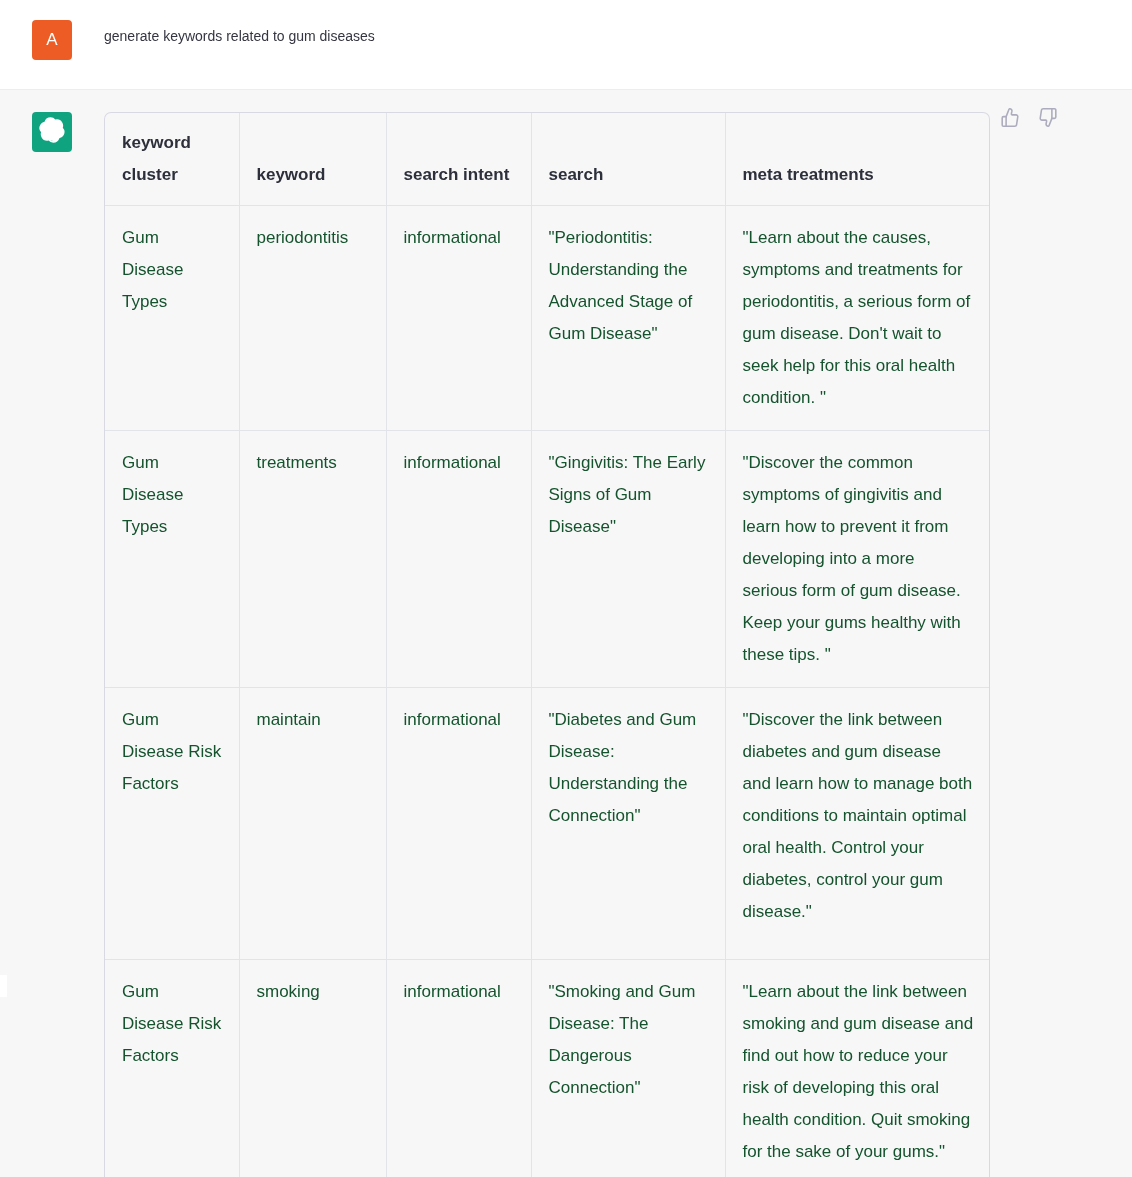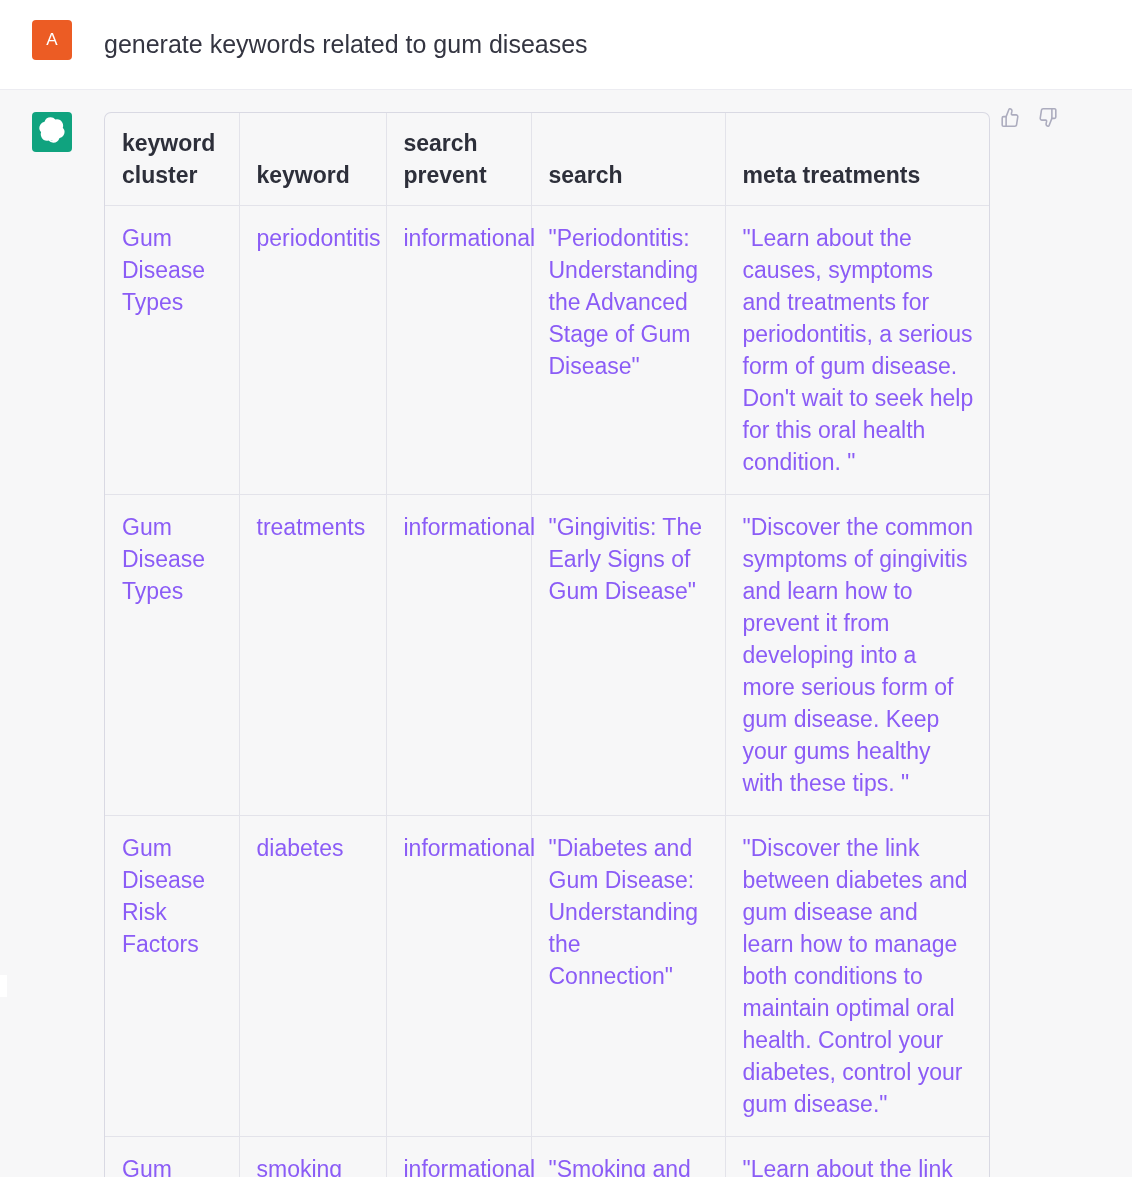--- a/index.html
+++ b/index.html
@@ -49,21 +49,21 @@
     color: #ffffff;
     font-size: 17px;
     font-weight: 400;
   }
 
   .avatar-assistant {
     background: #10a37f;
   }
 
   .user-text {
-    font-size: 25px;
+    font-size: 14px;
     color: #343541;
     line-height: 1.5;
     padding-top: 10px;
   }
 
   
   .assistant-turn {
     background: #f7f7f8;
     display: flex;
     align-items: flex-start;
@@ -92,39 +92,39 @@
     width: 100%;
     table-layout: fixed;
   }
 
   th, td {
     border-right: 1px solid #e3e3ea;
     border-bottom: 1px solid #e3e3ea;
     text-align: left;
     vertical-align: top;
     padding: 16px 17px 16px 17px;
-    font-size: 23px;
+    font-size: 17px;
     line-height: 32px;
     font-weight: 400;
   }
 
   th:last-child, td:last-child { border-right: none; }
 
   th {
     color: #2d2f3a;
     font-weight: 700;
     padding-top: 14px;
     padding-bottom: 14px;
     height: 80px;
     vertical-align: bottom;
   }
 
   th.wrap-head { vertical-align: top; }
 
-  td { color: #8b5cf6; }
+  td { color: #14532d; }
 
   col.c-cluster { width: 134px; }
   col.c-keyword { width: 147px; }
   col.c-intent  { width: 145px; }
   col.c-title   { width: 194px; }
   col.c-meta    { width: 266px; }
 
   tr.r1 td { height: 200px; }
   tr.r2 td { height: 243px; }
   tr.r3 td { height: 272px; }
@@ -189,21 +189,21 @@
           <col class="c-cluster">
             <col class="c-keyword">
             <col class="c-intent">
             <col class="c-title">
             <col class="c-meta">
         </colgroup>
         <thead>
           <tr>
             <th class="wrap-head">keyword cluster</th>
             <th>keyword</th>
-            <th>search prevent</th>
+            <th>search intent</th>
             <th>search</th>
             <th>meta treatments</th>
           </tr>
         </thead>
         <tbody>
           <tr class="r1">
             <td>Gum Disease Types</td>
             <td>periodontitis</td>
             <td>informational</td>
             <td>"Periodontitis: Understanding the Advanced Stage of Gum Disease"</td>
@@ -211,21 +211,21 @@
           </tr>
           <tr class="r2">
             <td>Gum Disease Types</td>
             <td>treatments</td>
             <td>informational</td>
             <td>"Gingivitis: The Early Signs of Gum Disease"</td>
             <td>"Discover the common symptoms of gingivitis and learn how to prevent it from developing into a more serious form of gum disease. Keep your gums healthy with these tips. "</td>
           </tr>
           <tr class="r3">
             <td>Gum Disease Risk Factors</td>
-            <td>diabetes</td>
+            <td>maintain</td>
             <td>informational</td>
             <td>"Diabetes and Gum Disease: Understanding the Connection"</td>
             <td>"Discover the link between diabetes and gum disease and learn how to manage both conditions to maintain optimal oral health. Control your diabetes, control your gum disease."</td>
           </tr>
           <tr class="r4">
             <td>Gum Disease Risk Factors</td>
             <td>smoking</td>
             <td>informational</td>
             <td>"Smoking and Gum Disease: The Dangerous Connection"</td>
             <td>"Learn about the link between smoking and gum disease and find out how to reduce your risk of developing this oral health condition. Quit smoking for the sake of your gums."</td>

